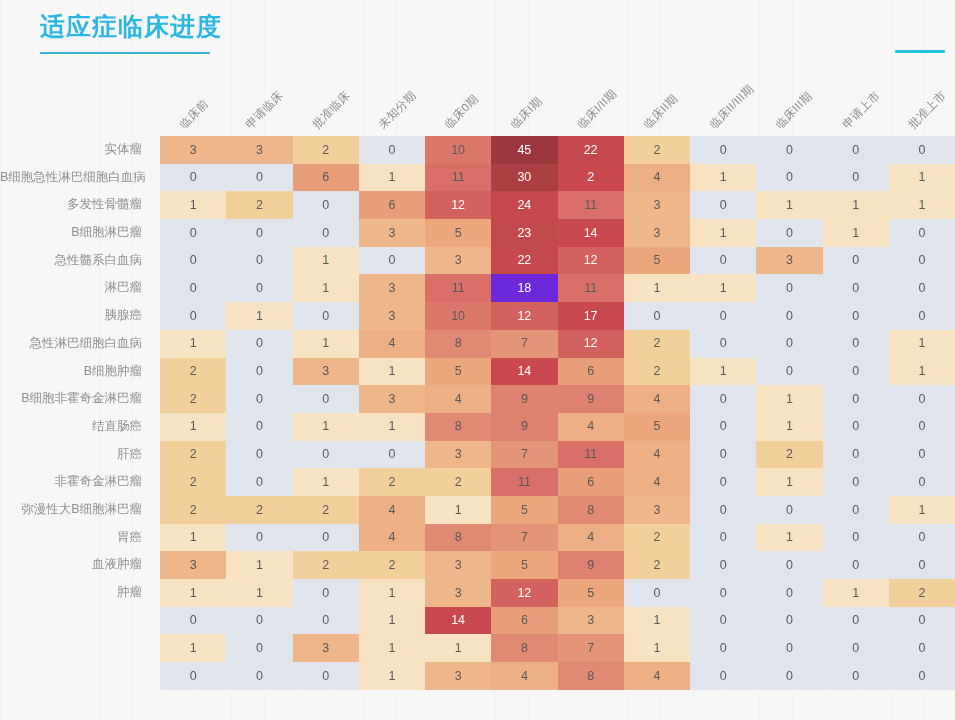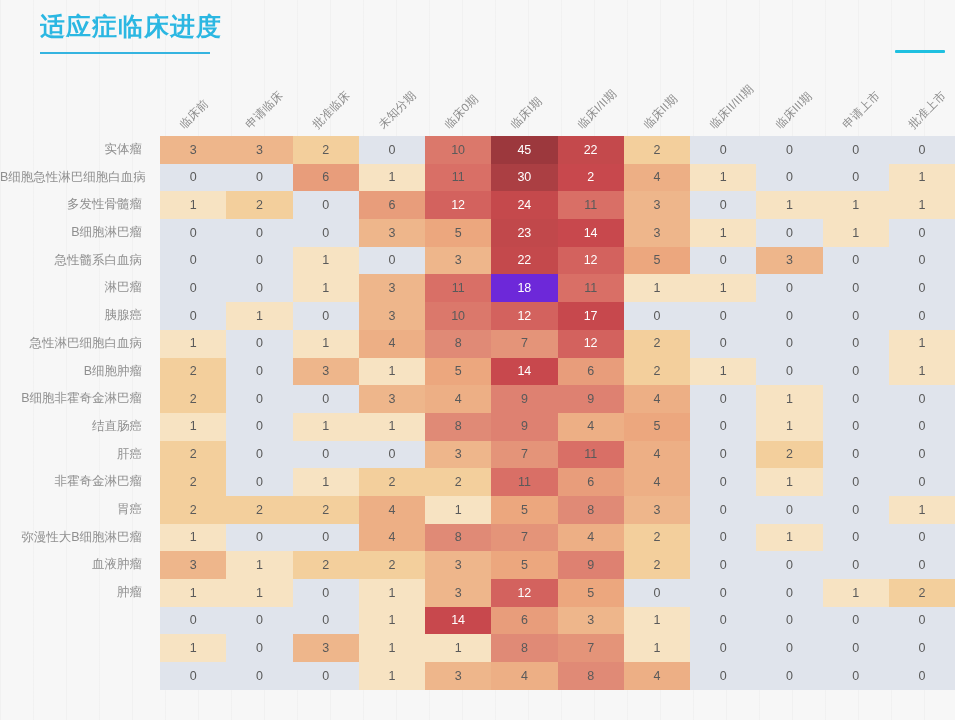--- a/index.html
+++ b/index.html
@@ -97,22 +97,22 @@
       <div class="row-label">B细胞淋巴瘤</div>
       <div class="row-label">急性髓系白血病</div>
       <div class="row-label">淋巴瘤</div>
       <div class="row-label">胰腺癌</div>
       <div class="row-label">急性淋巴细胞白血病</div>
       <div class="row-label">B细胞肿瘤</div>
       <div class="row-label">B细胞非霍奇金淋巴瘤</div>
       <div class="row-label">结直肠癌</div>
       <div class="row-label">肝癌</div>
       <div class="row-label">非霍奇金淋巴瘤</div>
+      <div class="row-label">弥漫性大B细胞淋巴瘤</div>
       <div class="row-label">胃癌</div>
-      <div class="row-label">弥漫性大B细胞淋巴瘤</div>
       <div class="row-label">血液肿瘤</div>
       <div class="row-label">肿瘤</div>
     </div>
   <div class="grid" id="grid">
       <div class="hrow">
         <div class="cell" style="background: rgb(238, 182, 139);">3</div>
         <div class="cell" style="background: rgb(238, 182, 139);">3</div>
         <div class="cell" style="background: rgb(243, 207, 156);">2</div>
         <div class="cell" style="background: rgb(224, 228, 236);">0</div>
         <div class="cell" style="background: rgb(219, 120, 107);">10</div>

